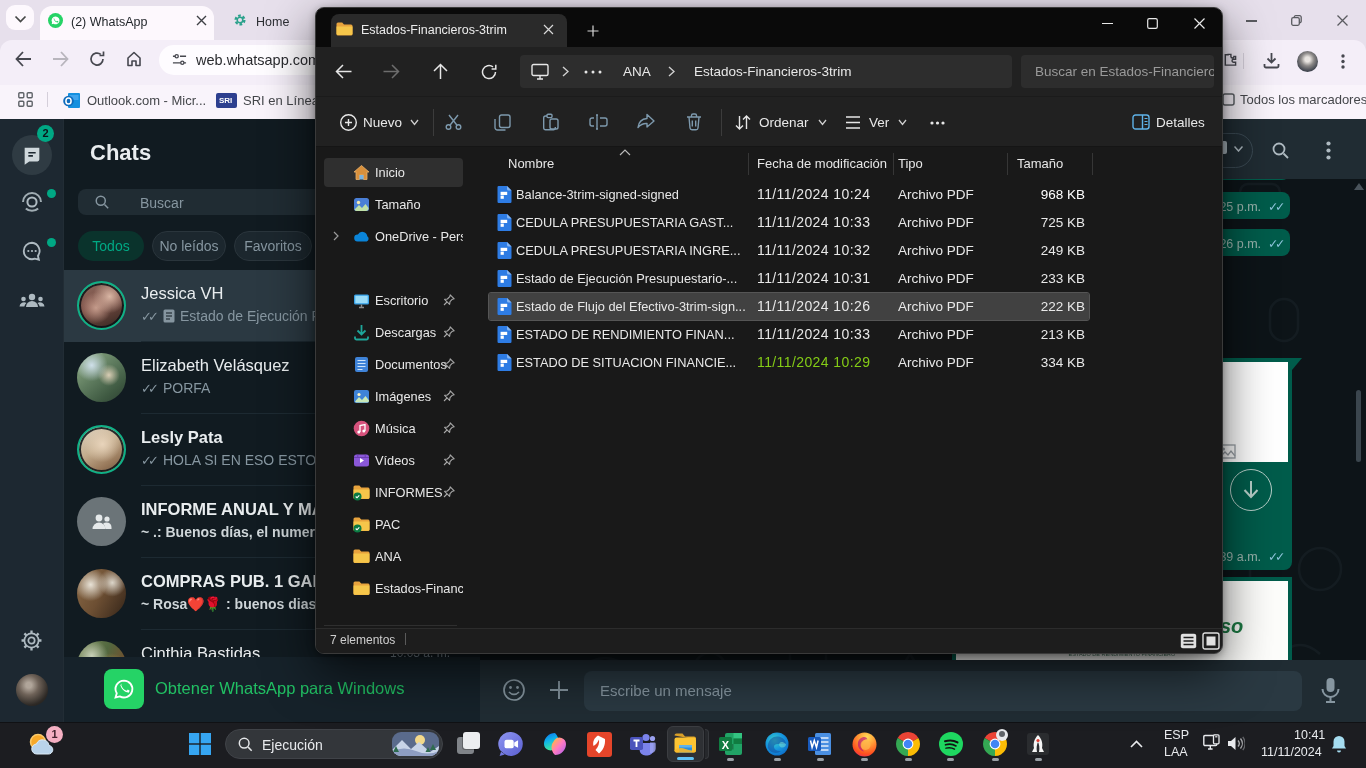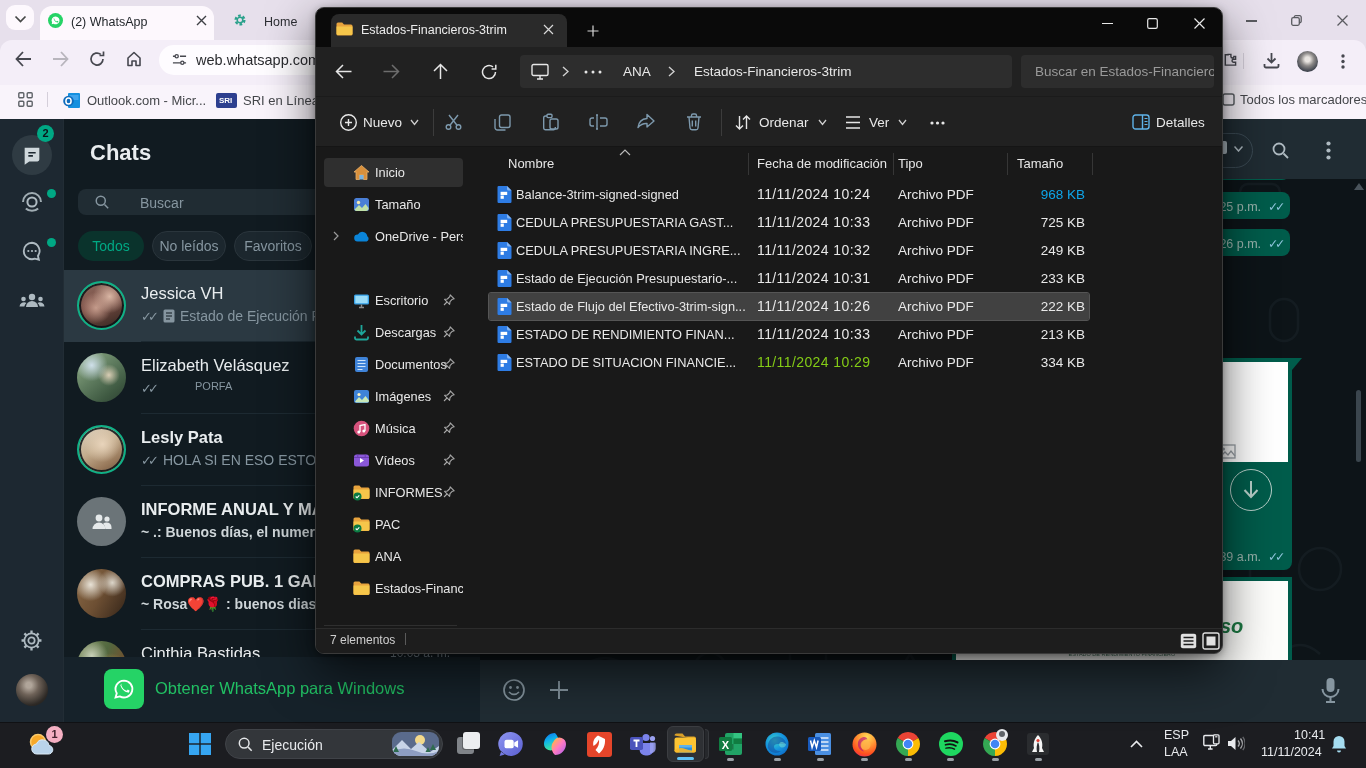--- a/index.html
+++ b/index.html
@@ -24,21 +24,21 @@
       <path d="M9.7 8.8c.8 2.5 2.3 4 4.6 4.9l.8-1.2 1.6 1.2-.9 1.5c-3.1-.3-5.9-2.6-6.9-6.2l1.3-1.4z" fill="#25d366"></path>
     </svg>
 <div class="abs" style="left:71px;top:15px;font-size:12.5px;color:#1f2328;font-weight:400;white-space:nowrap;">(2) WhatsApp</div>
 <svg class="abs" style="left:196px;top:15px" width="11" height="11" viewBox="0 0 11 11">
       <path d="M1 1 L10 10 M10 1 L1 10" stroke="#3e4045" stroke-width="1.4"></path>
     </svg>
 <svg class="abs" style="left:233px;top:13px" width="14" height="14" viewBox="0 0 24 24">
       <circle cx="12" cy="12" r="7.5" fill="none" stroke="#2aa18b" stroke-width="4" stroke-dasharray="4.6 3.2"></circle>
       <circle cx="12" cy="12" r="4.8" fill="none" stroke="#2aa18b" stroke-width="2.6"></circle>
     </svg>
-<div class="abs" style="left:264px;top:15px;font-size:12.5px;color:#2c2e33;font-weight:400;white-space:nowrap;">Home</div>
+<div class="abs" style="left:256px;top:15px;font-size:12.5px;color:#2c2e33;font-weight:400;white-space:nowrap;">Home</div>
 <svg class="abs" style="left:1246px;top:20px" width="11" height="2" viewBox="0 0 11 2">
       <rect width="11" height="2" fill="#5a5b60"></rect>
     </svg>
 <svg class="abs" style="left:1291px;top:15px" width="11" height="11" viewBox="0 0 11 11">
       <rect x="0.7" y="2.7" width="7.6" height="7.6" rx="1.5" fill="none" stroke="#5a5b60" stroke-width="1.3"></rect>
       <path d="M3.2 2.7 V2.2 a1.5 1.5 0 0 1 1.5-1.5 h4 a1.5 1.5 0 0 1 1.5 1.5 v4 a1.5 1.5 0 0 1-1.5 1.5 h-0.4" fill="none" stroke="#5a5b60" stroke-width="1.3"></path>
     </svg>
 <svg class="abs" style="left:1337px;top:15px" width="11" height="11" viewBox="0 0 11 11">
       <path d="M0.5 0.5 L10.5 10.5 M10.5 0.5 L0.5 10.5" stroke="#5a5b60" stroke-width="1.3"></path>
     </svg>
@@ -194,20 +194,23 @@
 <div class="abs" style="left:480px;top:541px;width:886px;height:62px;background:#202c33"></div>
 <svg class="abs" style="left:502px;top:559px" width="24" height="24" viewBox="0 0 24 24">
         <circle cx="12" cy="12" r="10" fill="none" stroke="#8696a0" stroke-width="1.7"></circle>
         <circle cx="8.5" cy="9.5" r="1.4" fill="#8696a0"></circle>
         <circle cx="15.5" cy="9.5" r="1.4" fill="#8696a0"></circle>
         <path d="M7 14 q5 5 10 0" fill="none" stroke="#8696a0" stroke-width="1.7"></path>
       </svg>
 <svg class="abs" style="left:547px;top:559px" width="24" height="24" viewBox="0 0 24 24">
         <path d="M12 3 V21 M3 12 H21" stroke="#8696a0" stroke-width="1.9"></path>
       </svg>
+<div class="abs" style="left:584px;top:552px;width:718px;height:40px;background:#2a3942;border-radius:8px">
+        <div style="position:absolute;left:16px;top:11px;font-size:15px;color:#8696a0">Escribe un mensaje</div>
+      </div>
 <svg class="abs" style="left:1320px;top:558px" width="21" height="26" viewBox="0 0 21 26">
         <rect x="6.5" y="1" width="8" height="14" rx="4" fill="#8696a0"></rect>
         <path d="M2.5 12 a8 8 0 0 0 16 0" fill="none" stroke="#8696a0" stroke-width="2"></path>
         <path d="M10.5 20 V25 M6 25 H15" stroke="#8696a0" stroke-width="2"></path>
       </svg>
 <div class="abs" style="left:0;top:0;width:64px;height:603px;background:#1d2831;border-right:1px solid #222d35"></div>
 <div class="abs" style="left:12px;top:16px;width:40px;height:40px;background:#2f3b43;border-radius:50%"></div>
 <svg class="abs" style="left:21px;top:25px" width="22" height="22" viewBox="0 0 24 24">
         <path d="M4 4 h16 v13 a2 2 0 0 1 -2 2 H9 l-5 3.5z" fill="#cfd8dc"></path>
         <path d="M8 9.5 h8 M8 13 h5" stroke="#1d2831" stroke-width="1.8"></path>
@@ -262,21 +265,21 @@
 <div class="abs" style="left:141px;top:190px;font-size:13px;color:#8696a0;letter-spacing:-4px">✓✓</div>
 <svg class="abs" style="left:163px;top:190px" width="12" height="14" viewBox="0 0 12 14">
         <rect x="0.5" y="0.5" width="11" height="13" rx="1.5" fill="#8696a0"></rect>
         <path d="M3 4 h6 M3 7 h6 M3 10 h4" stroke="#111b21" stroke-width="1.1"></path>
       </svg>
 <div class="abs" style="left:180px;top:189px;font-size:14px;color:#8696a0;font-weight:400;white-space:nowrap;">Estado de Ejecución Pr</div>
 <div class="abs" style="left:141px;top:222px;width:339px;height:1px;background:#1d2a32"></div>
 <div class="abs" style="left:77px;top:234px;width:49px;height:49px;border-radius:50%;background:radial-gradient(circle at 30% 25%,#cfe0ea 0,rgba(207,224,234,0) 32%),radial-gradient(circle at 65% 45%,#d8cdb4 0,rgba(216,205,180,0) 26%),linear-gradient(140deg,#93b08a 0%,#5e7b5e 45%,#3f5a42 75%,#2c4032 100%);"></div>
 <div class="abs" style="left:141px;top:237px;font-size:16.5px;color:#e9edef;font-weight:400;white-space:nowrap;">Elizabeth Velásquez</div>
 <div class="abs" style="left:141px;top:262px;font-size:13px;color:#8696a0;letter-spacing:-4px">✓✓</div>
-<div class="abs" style="left:163px;top:261px;font-size:11px;color:#8696a0;font-weight:400;white-space:nowrap;margin-left:32px;">PORFA</div>
+<div class="abs" style="left:163px;top:261px;font-size:14px;color:#8696a0;font-weight:400;white-space:nowrap;">PORFA</div>
 <div class="abs" style="left:141px;top:294px;width:339px;height:1px;background:#1d2a32"></div>
 <div class="abs" style="left:77px;top:306px;width:49px;height:49px;border-radius:50%;background:radial-gradient(circle at 52% 38%,#e8d4bb 0,rgba(232,212,187,0) 50%),linear-gradient(150deg,#ded4c2 0%,#c4ad8e 45%,#997a5c 75%,#6b4f3a 100%);border:2.5px solid #10b187;box-shadow:inset 0 0 0 2px rgba(10,18,22,0.85);"></div>
 <div class="abs" style="left:141px;top:309px;font-size:16.5px;color:#e9edef;font-weight:700;white-space:nowrap;">Lesly Pata</div>
 <div class="abs" style="left:141px;top:334px;font-size:13px;color:#8696a0;letter-spacing:-4px">✓✓</div>
 <div class="abs" style="left:163px;top:333px;font-size:14px;color:#8696a0;font-weight:400;white-space:nowrap;">HOLA SI EN ESO ESTOY T</div>
 <div class="abs" style="left:141px;top:366px;width:339px;height:1px;background:#1d2a32"></div>
 <div class="abs" style="left:77px;top:378px;width:49px;height:49px;border-radius:50%;background:#6b7478;"></div>
 <svg class="abs" style="left:90px;top:391px" width="24" height="24" viewBox="0 0 24 24">
         <g fill="#e5e9ea">
           <circle cx="9" cy="8" r="3.4"></circle>
@@ -744,21 +747,21 @@
 <div class="abs" style="left:701px;top:148px;font-size:13px;color:#e6e6e6;font-weight:400;white-space:nowrap;">Tamaño</div>
 <svg class="abs" style="left:181px;top:178px" width="15" height="17" viewBox="0 0 15 17">
         <path d="M0.5 1.2 A1.2 1.2 0 0 1 1.7 0 H10 L14.5 4.5 V15.8 A1.2 1.2 0 0 1 13.3 17 H1.7 A1.2 1.2 0 0 1 0.5 15.8z" fill="#2e7ce4"></path>
         <path d="M10 0 L14.5 4.5 H11.5 a1.5 1.5 0 0 1 -1.5 -1.5z" fill="#85b5f2"></path>
         <rect x="3.6" y="5.8" width="6.6" height="3.2" fill="#fff"></rect>
         <rect x="3.6" y="9.6" width="3.2" height="3.2" fill="#fff"></rect>
       </svg>
 <div class="abs" style="left:200px;top:179px;font-size:12.8px;color:#e8e8e8;font-weight:400;white-space:nowrap;max-width:230px;overflow:hidden">Balance-3trim-signed-signed</div>
 <div class="abs" style="left:441px;top:178px;font-size:14px;color:#e8e8e8;font-weight:400;white-space:nowrap;letter-spacing:0.4px">11/11/2024 10:24</div>
 <div class="abs" style="left:582px;top:179px;font-size:13.5px;color:#e8e8e8;font-weight:400;white-space:nowrap;">Archivo PDF</div>
-<div class="abs" style="left:653px;top:179px;font-size:13.5px;color:#0ea5e9;font-weight:400;white-space:nowrap;width:116px;text-align:right">968 KB</div>
+<div class="abs" style="left:653px;top:179px;font-size:13.5px;color:#ffffff;font-weight:400;white-space:nowrap;width:116px;text-align:right">968 KB</div>
 <svg class="abs" style="left:181px;top:206px" width="15" height="17" viewBox="0 0 15 17">
         <path d="M0.5 1.2 A1.2 1.2 0 0 1 1.7 0 H10 L14.5 4.5 V15.8 A1.2 1.2 0 0 1 13.3 17 H1.7 A1.2 1.2 0 0 1 0.5 15.8z" fill="#2e7ce4"></path>
         <path d="M10 0 L14.5 4.5 H11.5 a1.5 1.5 0 0 1 -1.5 -1.5z" fill="#85b5f2"></path>
         <rect x="3.6" y="5.8" width="6.6" height="3.2" fill="#fff"></rect>
         <rect x="3.6" y="9.6" width="3.2" height="3.2" fill="#fff"></rect>
       </svg>
 <div class="abs" style="left:200px;top:207px;font-size:12.8px;color:#e8e8e8;font-weight:400;white-space:nowrap;max-width:230px;overflow:hidden">CEDULA PRESUPUESTARIA GAST...</div>
 <div class="abs" style="left:441px;top:206px;font-size:14px;color:#e8e8e8;font-weight:400;white-space:nowrap;letter-spacing:0.4px">11/11/2024 10:33</div>
 <div class="abs" style="left:582px;top:207px;font-size:13.5px;color:#e8e8e8;font-weight:400;white-space:nowrap;">Archivo PDF</div>
 <div class="abs" style="left:653px;top:207px;font-size:13.5px;color:#e8e8e8;font-weight:400;white-space:nowrap;width:116px;text-align:right">725 KB</div>

